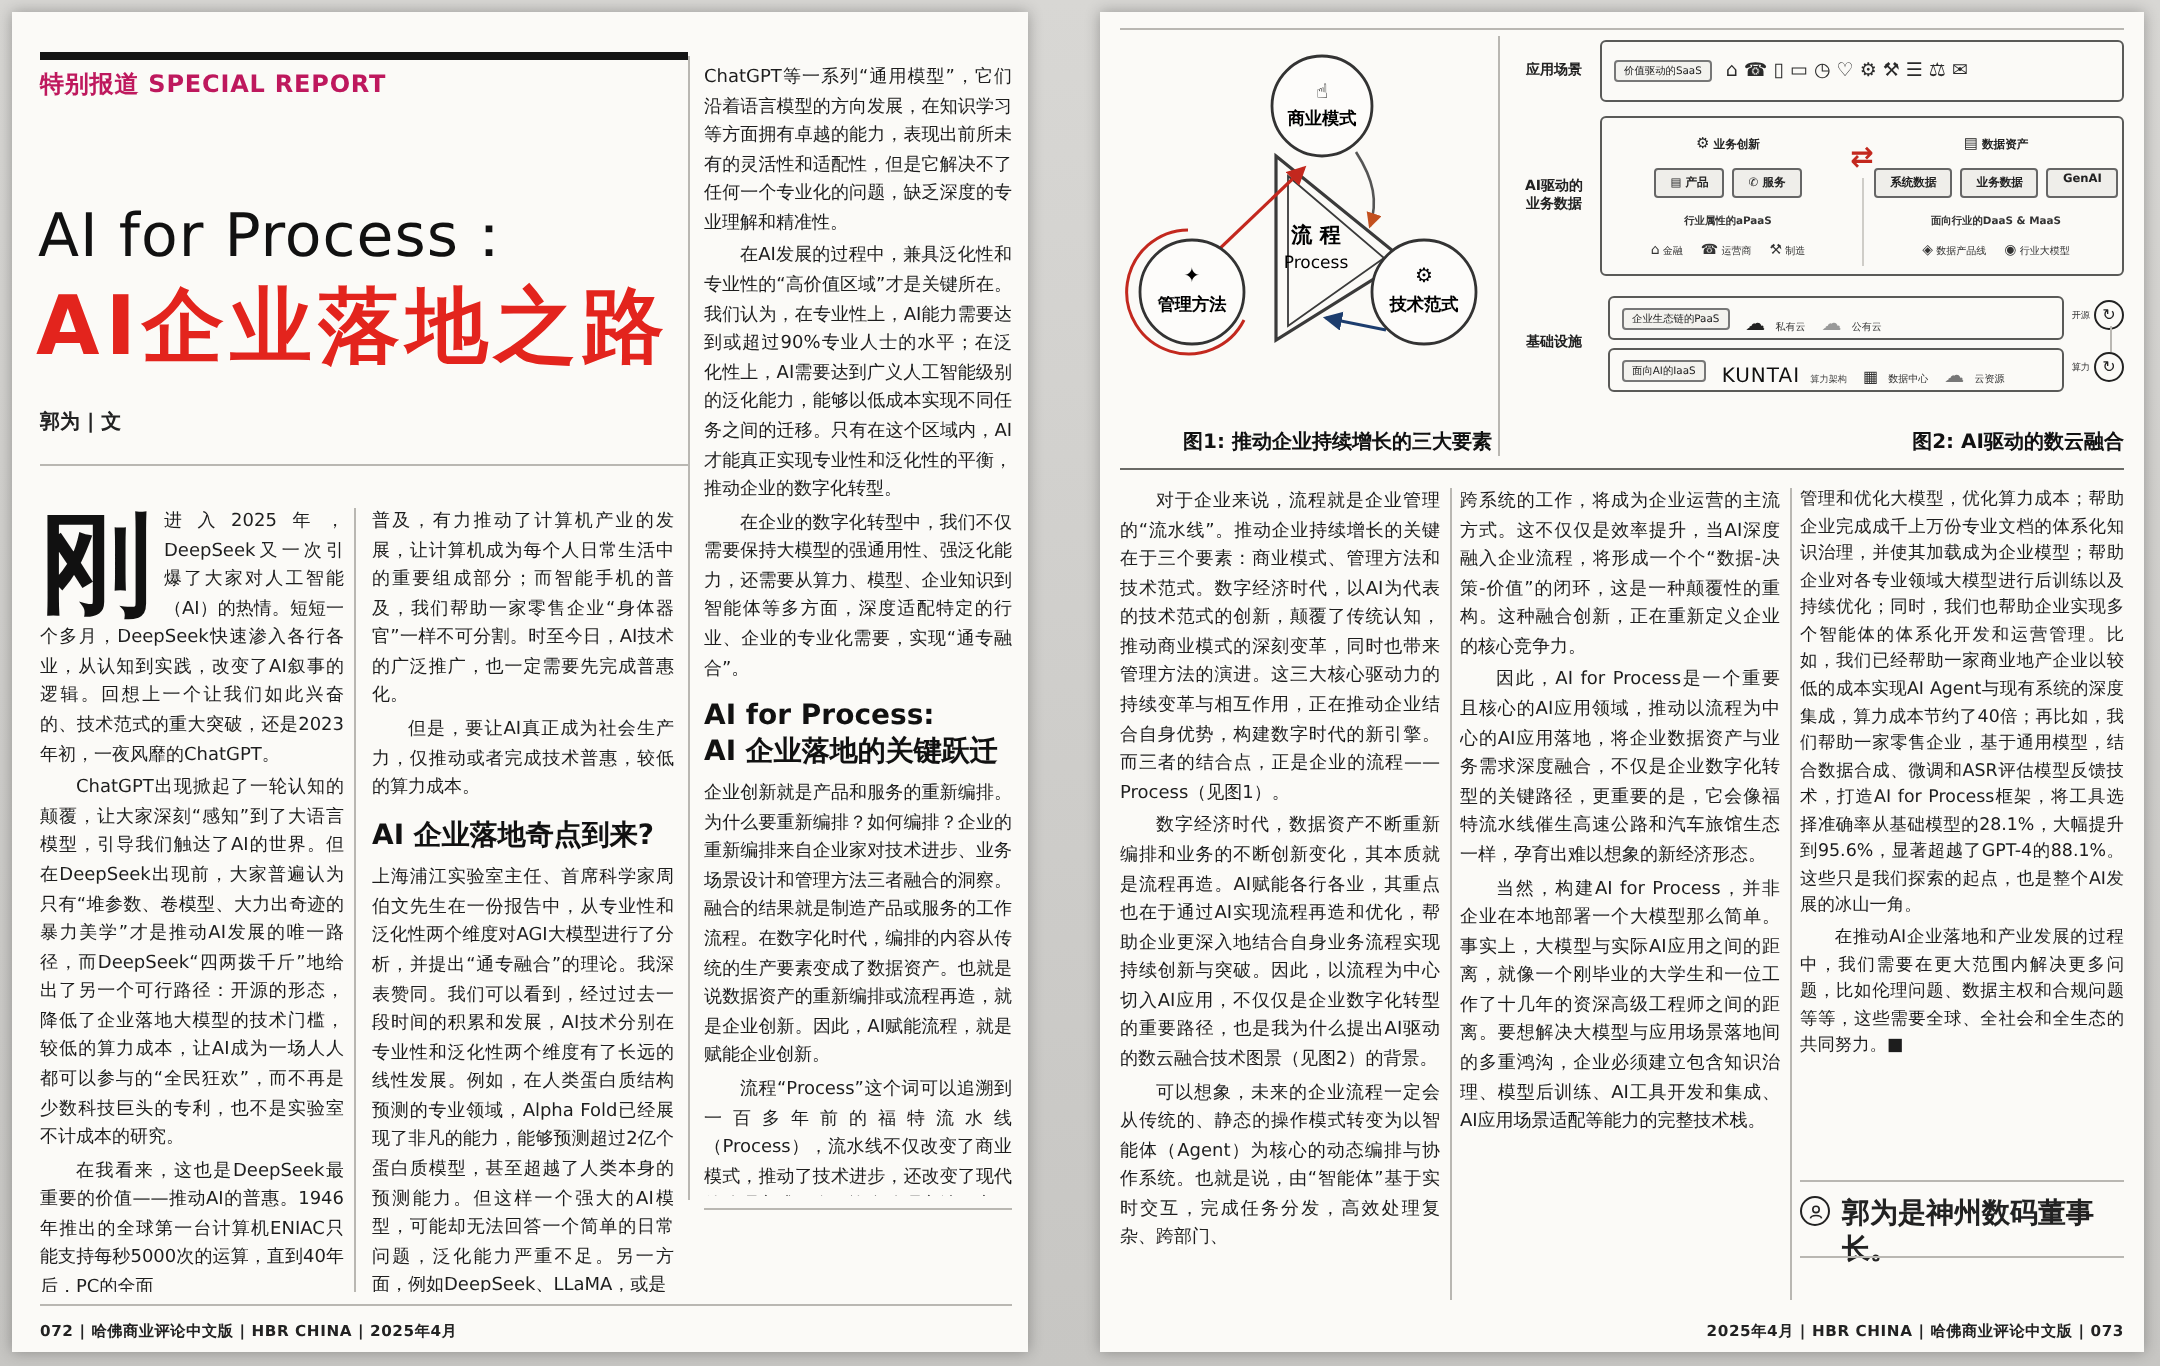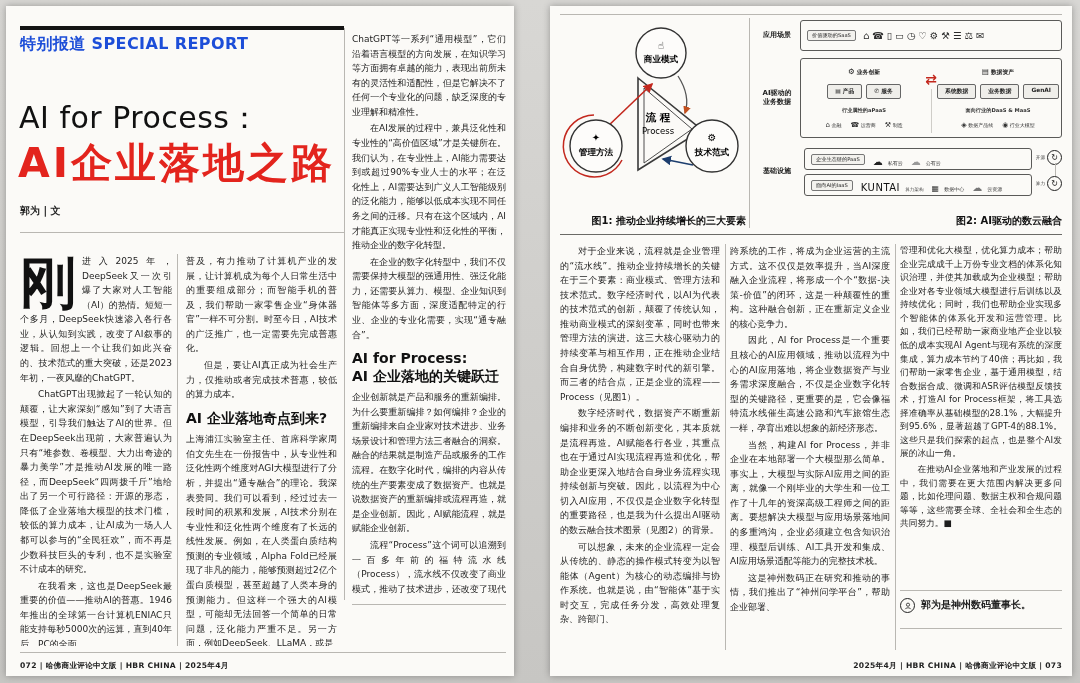--- a/index.html
+++ b/index.html
@@ -11,21 +11,21 @@
   }
   .page{position:absolute;top:6px;height:670px;background:#fbfaf7;box-shadow:0 0 7px rgba(0,0,0,.30);}
   .page-left{left:6px;width:508px;}
   .page-right{left:550px;width:522px;}
   .hair{position:absolute;background:#b9b7b2;}
   .vline{width:1px;}
   .hline{height:1px;}
 
   
   .kicker-bar{position:absolute;left:14px;top:20px;width:324px;height:4px;background:#141414;}
-  .kicker{position:absolute;left:14px;top:28px;font-size:16px;font-weight:bold;letter-spacing:.4px;color:#1d4ed8;}
+  .kicker{position:absolute;left:14px;top:28px;font-size:12px;font-weight:bold;letter-spacing:.4px;color:#be185d;}
   .title-en{position:absolute;left:13px;top:92px;font-size:30px;font-weight:400;color:#111;letter-spacing:.5px;}
   .title-cn{position:absolute;left:12px;top:130px;font-size:41px;font-weight:800;color:#e3241d;letter-spacing:3px;}
   .byline{position:absolute;left:14px;top:198px;font-size:10px;font-weight:bold;color:#222;}
   .byline-rule{left:14px;top:226px;width:324px;}
 
   
   .bt{font-size:9px;line-height:1.62;text-align:justify;color:#1d1d1d;overflow:hidden;position:absolute;}
   .bt p{margin:0 0 2px 0;}
   .bt p.ind{text-indent:2em;}
   .dropcap{float:left;font-size:56px;line-height:.92;font-weight:900;margin:3px 6px 0 0;color:#111;}
@@ -63,21 +63,21 @@
   .ilab{font-size:5px;color:#333;}
   .brand{font-size:10px;font-weight:400;letter-spacing:.5px;color:#111;}
   .brand-sub{font-size:4.6px;color:#444;}
   .circ{width:13px;height:13px;border:1.4px solid #222;border-radius:50%;display:flex;align-items:center;justify-content:center;font-size:8px;color:#222;background:#fbfaf7;}
   .sideitem{position:absolute;display:flex;align-items:center;gap:2px;font-size:4.6px;color:#333;}
 
   
   .r-col1{left:10px;top:238px;width:160px;height:406px;}
   .r-col2{left:180px;top:238px;width:160px;height:406px;}
   .r-col3{left:350px;top:238px;width:162px;height:342px;}
-  .bio{position:absolute;left:350px;top:592px;width:162px;display:flex;align-items:flex-start;gap:6px;font-size:10px;font-weight:bold;color:#222;}
+  .bio{position:absolute;left:350px;top:592px;width:162px;display:flex;align-items:flex-start;gap:6px;font-size:14px;font-weight:bold;color:#222;}
   .bio-icon{width:13px;height:13px;border:1.3px solid #222;border-radius:50%;flex:0 0 auto;display:flex;align-items:center;justify-content:center;}
 </style>
 </head>
 <body>
 
 <div class="page page-left">
   <div class="kicker-bar"></div>
   <div class="kicker">特别报道 SPECIAL REPORT</div>
 
   <div class="title-en">AI for Process：</div>
@@ -240,21 +240,20 @@
     <p class="ind">对于企业来说，流程就是企业管理的“流水线”。推动企业持续增长的关键在于三个要素：商业模式、管理方法和技术范式。数字经济时代，以AI为代表的技术范式的创新，颠覆了传统认知，推动商业模式的深刻变革，同时也带来管理方法的演进。这三大核心驱动力的持续变革与相互作用，正在推动企业结合自身优势，构建数字时代的新引擎。而三者的结合点，正是企业的流程——Process（见图1）。</p>
     <p class="ind">数字经济时代，数据资产不断重新编排和业务的不断创新变化，其本质就是流程再造。AI赋能各行各业，其重点也在于通过AI实现流程再造和优化，帮助企业更深入地结合自身业务流程实现持续创新与突破。因此，以流程为中心切入AI应用，不仅仅是企业数字化转型的重要路径，也是我为什么提出AI驱动的数云融合技术图景（见图2）的背景。</p>
     <p class="ind">可以想象，未来的企业流程一定会从传统的、静态的操作模式转变为以智能体（Agent）为核心的动态编排与协作系统。也就是说，由“智能体”基于实时交互，完成任务分发，高效处理复杂、跨部门、</p>
   </div>
   <div class="hair vline" style="left:175px;top:238px;height:406px;"></div>
 
   <div class="bt r-col2">
     <p>跨系统的工作，将成为企业运营的主流方式。这不仅仅是效率提升，当AI深度融入企业流程，将形成一个个“数据-决策-价值”的闭环，这是一种颠覆性的重构。这种融合创新，正在重新定义企业的核心竞争力。</p>
     <p class="ind">因此，AI for Process是一个重要且核心的AI应用领域，推动以流程为中心的AI应用落地，将企业数据资产与业务需求深度融合，不仅是企业数字化转型的关键路径，更重要的是，它会像福特流水线催生高速公路和汽车旅馆生态一样，孕育出难以想象的新经济形态。</p>
     <p class="ind">当然，构建AI for Process，并非企业在本地部署一个大模型那么简单。事实上，大模型与实际AI应用之间的距离，就像一个刚毕业的大学生和一位工作了十几年的资深高级工程师之间的距离。要想解决大模型与应用场景落地间的多重鸿沟，企业必须建立包含知识治理、模型后训练、AI工具开发和集成、AI应用场景适配等能力的完整技术栈。</p>
-    <p class="ind">这是神州数码正在研究和推动的事情，我们推出了“神州问学平台”，帮助企业部署、</p>
   </div>
   <div class="hair vline" style="left:345px;top:238px;height:406px;"></div>
 
   <div class="bt r-col3 tight">
     <p>管理和优化大模型，优化算力成本；帮助企业完成成千上万份专业文档的体系化知识治理，并使其加载成为企业模型；帮助企业对各专业领域大模型进行后训练以及持续优化；同时，我们也帮助企业实现多个智能体的体系化开发和运营管理。比如，我们已经帮助一家商业地产企业以较低的成本实现AI Agent与现有系统的深度集成，算力成本节约了40倍；再比如，我们帮助一家零售企业，基于通用模型，结合数据合成、微调和ASR评估模型反馈技术，打造AI for Process框架，将工具选择准确率从基础模型的28.1%，大幅提升到95.6%，显著超越了GPT-4的88.1%。这些只是我们探索的起点，也是整个AI发展的冰山一角。</p>
     <p class="ind">在推动AI企业落地和产业发展的过程中，我们需要在更大范围内解决更多问题，比如伦理问题、数据主权和合规问题等等，这些需要全球、全社会和全生态的共同努力。■</p>
   </div>
 
   <div class="hair hline" style="left:350px;top:584px;width:162px;"></div>
   <div class="bio">

